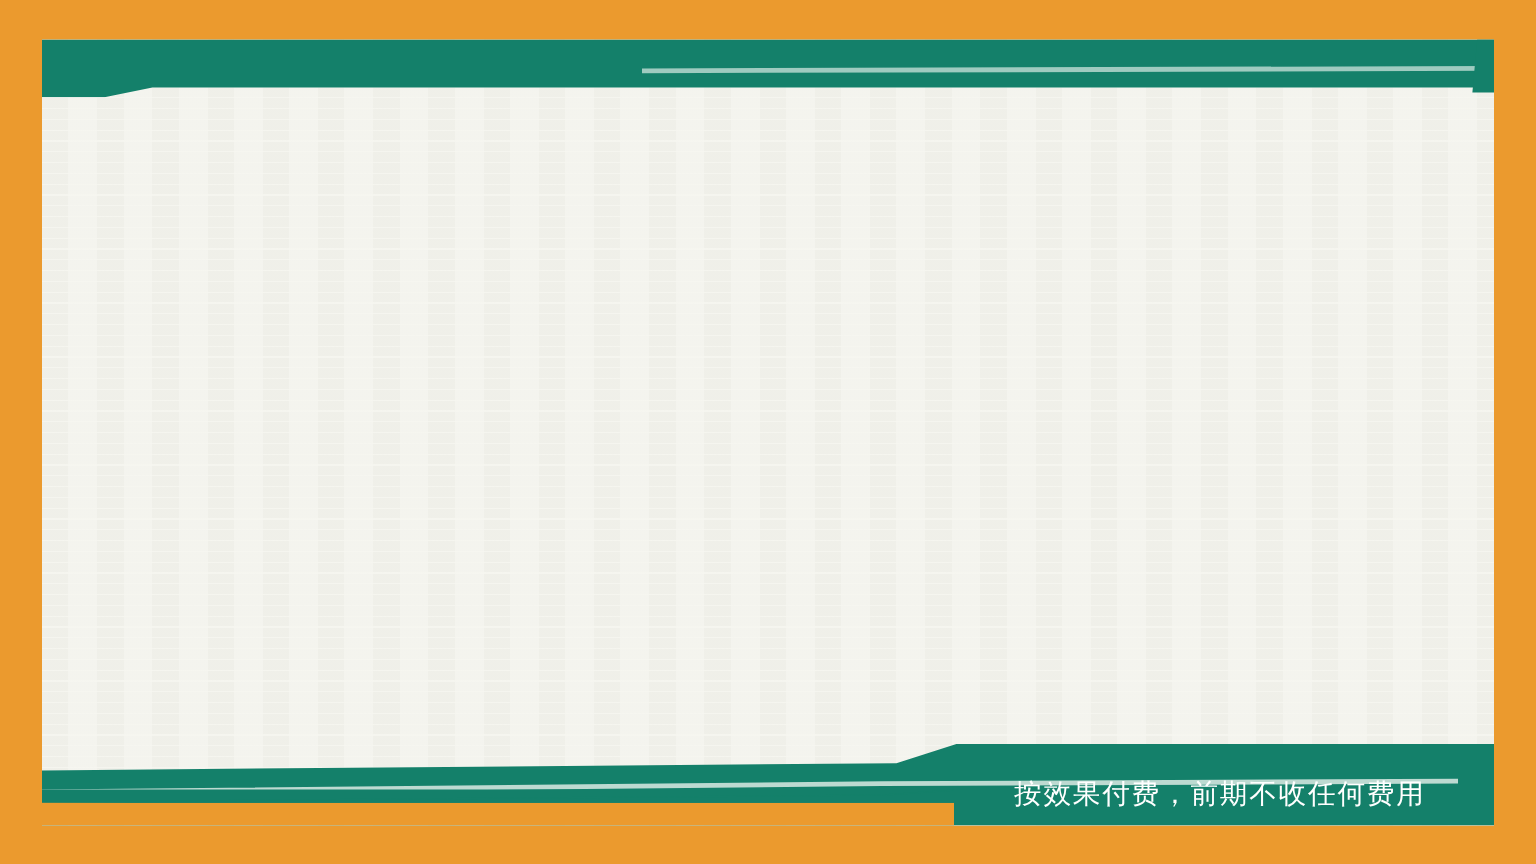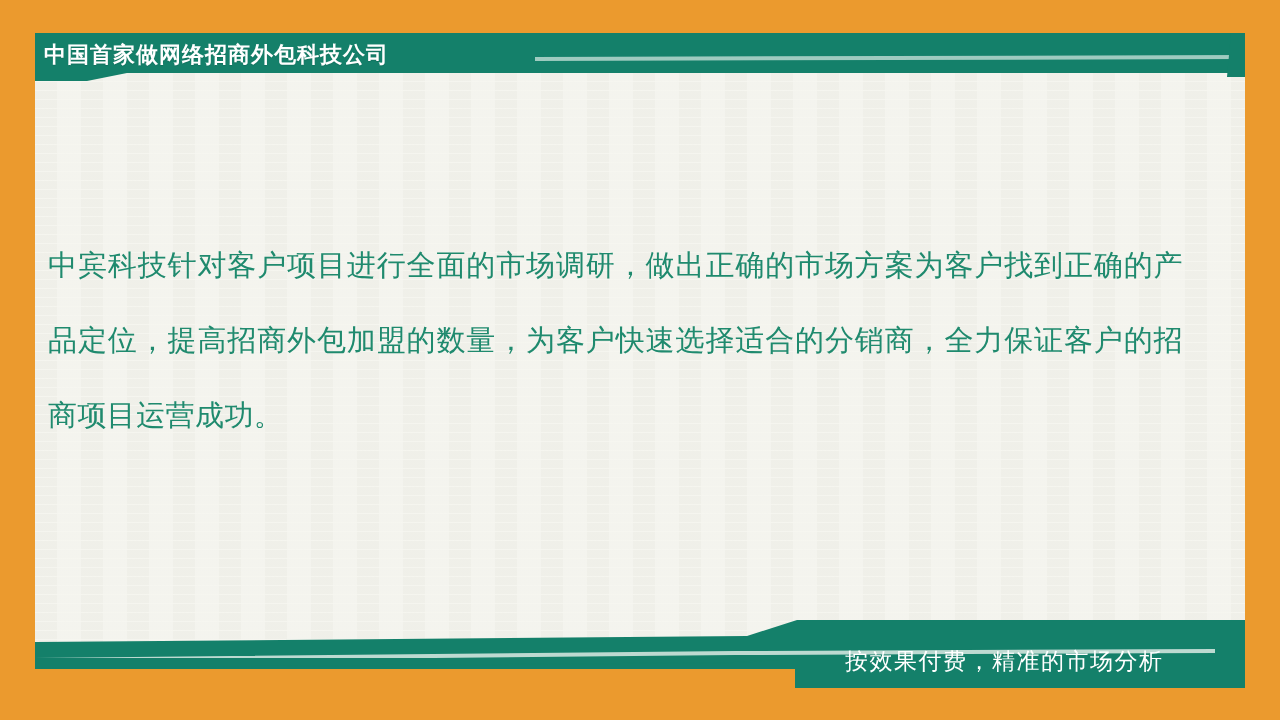--- a/index.html
+++ b/index.html
@@ -136,33 +136,31 @@
     <svg width="1210" height="48" viewBox="0 0 1210 48" xmlns="http://www.w3.org/2000/svg">
 
       <path d="M0,0 L1210,0 L1205,40 L92,40 L52,48 L0,48 Z" fill="#14806a"></path>
 
       <path d="M500,24 L1208,22 L1208,26 L500,28 Z" fill="#b7d8cf" opacity="0.85"></path>
 
       <path d="M1196,0 L1210,0 L1210,44 L1192,44 Z" fill="#14806a"></path>
     </svg>
   </div>
 
-  <div class="header-title">中国首家做网络招商外包科技公司</div>
 
 
-  <div class="body-copy">中宾科技针对客户项目进行全面的市场调研，做出正确的市场方案为客户找到正确的产品定位，提高招商外包加盟的数量，为客户快速选择适合的分销商，全力保证客户的招商项目运营成功。</div>
 
   <div class="footer-band">
     <svg width="1210" height="70" viewBox="0 0 1210 70" xmlns="http://www.w3.org/2000/svg">
 
       <path d="M0,24 L712,18 L762,2 L1210,2 L1210,70 L0,70 Z" fill="#14806a"></path>
 
       <path d="M0,40 L700,33 L1180,31 L1180,35 L700,37 L0,44 Z" fill="#cfe3dd" opacity="0.9"></path>
 
       <path d="M0,50 L700,44 L760,40 L0,40 Z" fill="#14806a"></path>
       <rect x="0" y="51" width="760" height="19" fill="#eb9a2e"></rect>
       <path d="M0,51 L704,45 L760,41 L760,51 Z" fill="#14806a"></path>
     </svg>
   </div>
 
-  <div class="footer-text">按效果付费，精准的市场分析</div>
+  <div class="footer-text">按效果付费，前期不收任何费用</div>
 
 </div>
 
 </body></html>

